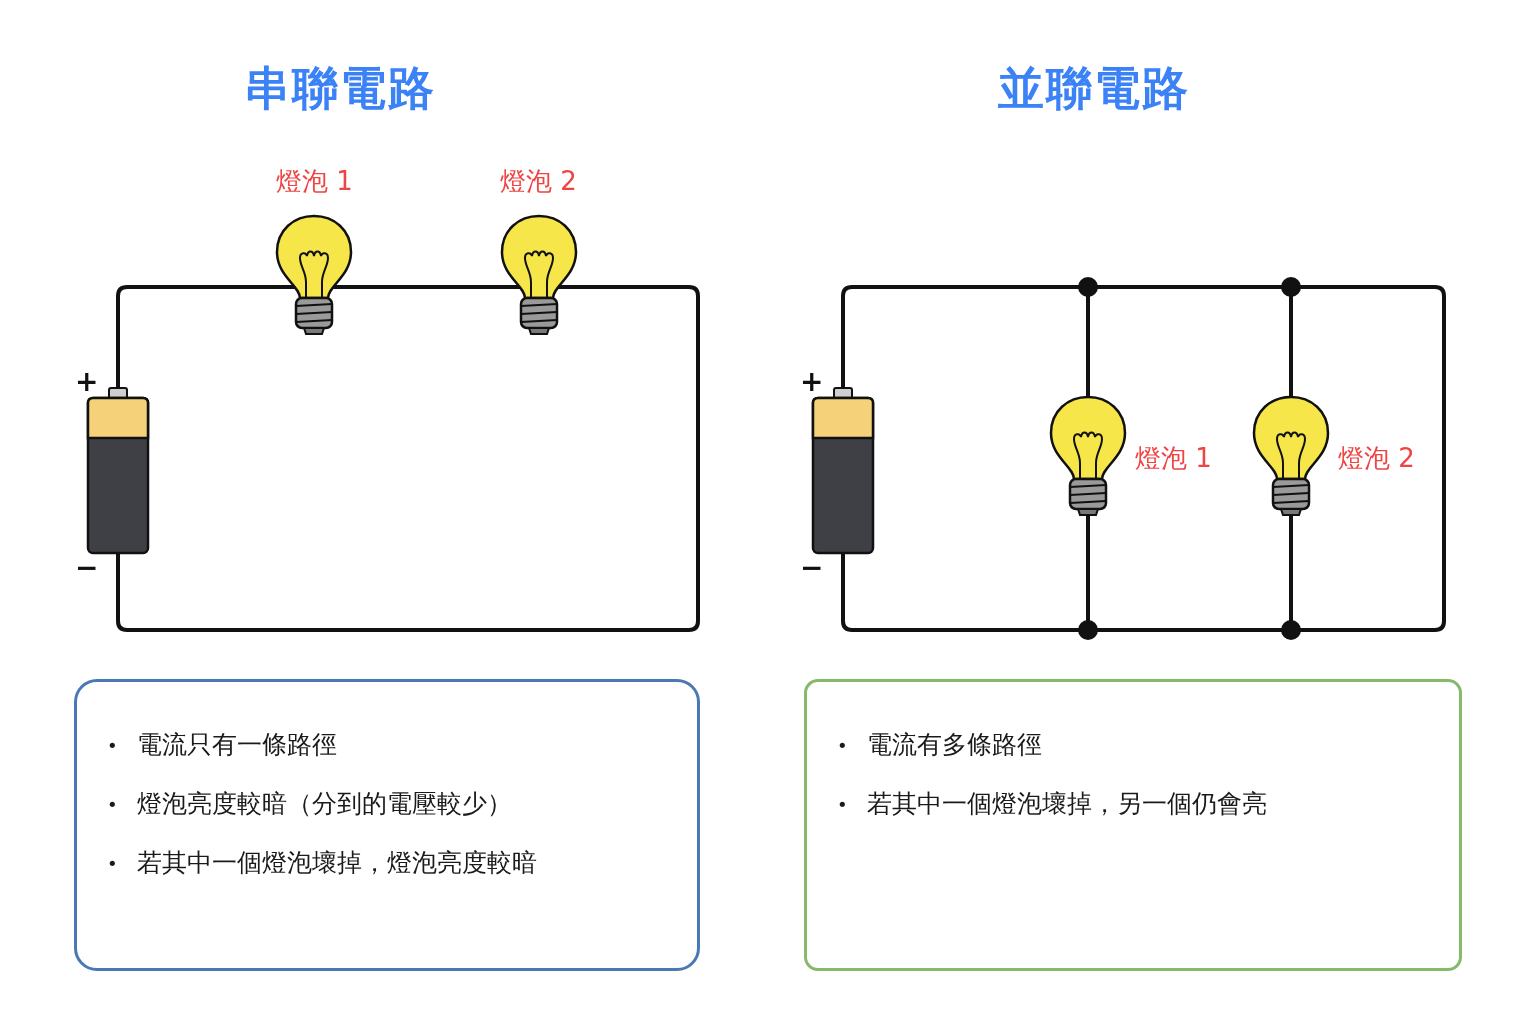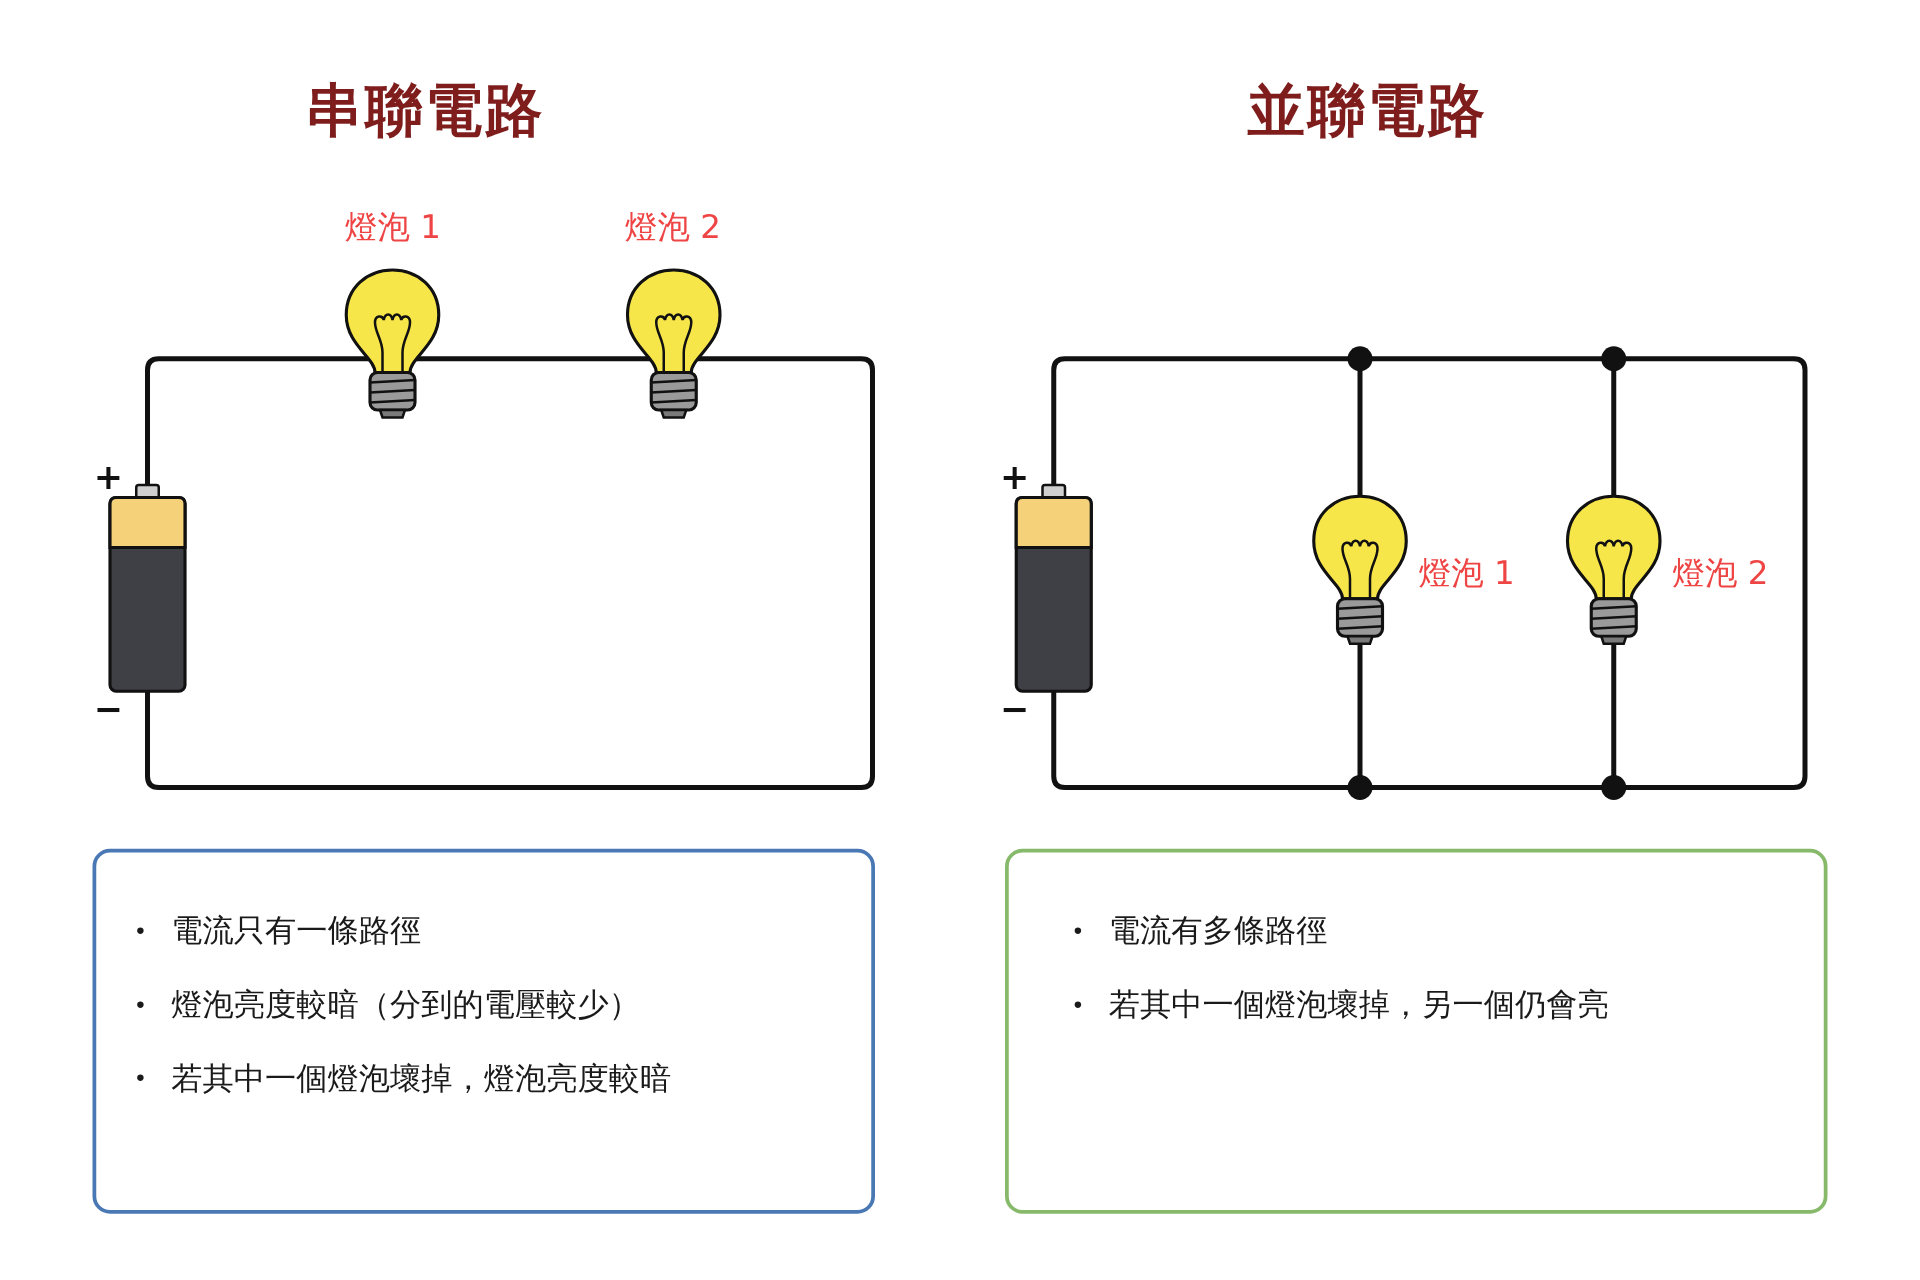--- a/index.html
+++ b/index.html
@@ -1,26 +1,26 @@
 <!DOCTYPE html>
 <html><head>
 <meta charset="utf-8">
 <style>
   html, body { margin: 0; padding: 0; background: #ffffff; }
   body { width: 1536px; height: 1024px; position: relative; overflow: hidden;
          font-family: "DejaVu Sans", "Liberation Sans", sans-serif; color: #111; }
-  .title { position: absolute; top: 58px; font-size: 46px; font-weight: bold; letter-spacing: 2px; color: #7f1d1d; }
+  .title { position: absolute; top: 58px; font-size: 46px; font-weight: bold; letter-spacing: 2px; color: #3b82f6; }
   #title-series { left: 244px; }
   #title-parallel { left: 998px; }
   svg#diagram { position: absolute; left: 0; top: 0; }
   .bulb-label { position: absolute; font-size: 26px; color: #ef4444; }
   .sign { position: absolute; font-size: 28px; font-weight: bold; color: #111; line-height: 1; }
   .info-box { position: absolute; border-radius: 14px; background: #fff; box-sizing: border-box; }
   #box-series { left: 74px; top: 679px; width: 626px; height: 292px; border: 3px solid #4a78b4; }
-  #box-parallel { left: 804px; top: 679px; width: 658px; height: 292px; border: 3px solid #86b96a; padding-left: 20px; }
+  #box-parallel { left: 804px; top: 679px; width: 658px; height: 292px; border: 3px solid #86b96a; }
   .info-box ul { list-style: none; margin: 0; padding: 34px 0 0 30px; }
   .info-box li { font-size: 25px; line-height: 58px; color: #1a1a1a; white-space: nowrap; }
   .info-box li .bullet { display: inline-block; width: 30px; font-size: 18px; vertical-align: middle; }
 </style>
 </head>
 <body>
 
 <div class="title" id="title-series">串聯電路</div>
 <div class="title" id="title-parallel">並聯電路</div>
 
@@ -72,21 +72,21 @@
 <div class="bulb-label" style="left:276px; top:164px;">燈泡 1</div>
 <div class="bulb-label" style="left:500px; top:164px;">燈泡 2</div>
 <div class="sign" style="left:75px; top:368px;">+</div>
 <div class="sign" style="left:75px; top:554px;">−</div>
 
 <div class="bulb-label" style="left:1135px; top:441px;">燈泡 1</div>
 <div class="bulb-label" style="left:1338px; top:441px;">燈泡 2</div>
 <div class="sign" style="left:800px; top:368px;">+</div>
 <div class="sign" style="left:800px; top:554px;">−</div>
 
-<div class="info-box" id="box-series" style="border-color: rgb(74, 120, 180);">
+<div class="info-box" id="box-series" style="border-color: rgb(74, 120, 180); border-radius: 23px;">
   <ul>
     <li><span class="bullet">•</span><span>電流只有一條路徑</span></li>
     <li><span class="bullet">•</span><span>燈泡亮度較暗（分到的電壓較少）</span></li>
     <li><span class="bullet">•</span><span>若其中一個燈泡壞掉，燈泡亮度較暗</span></li>
   </ul>
 </div>
 
 <div class="info-box" id="box-parallel" style="border-color: rgb(134, 185, 106);">
   <ul>
     <li><span class="bullet">•</span><span>電流有多條路徑</span></li>

